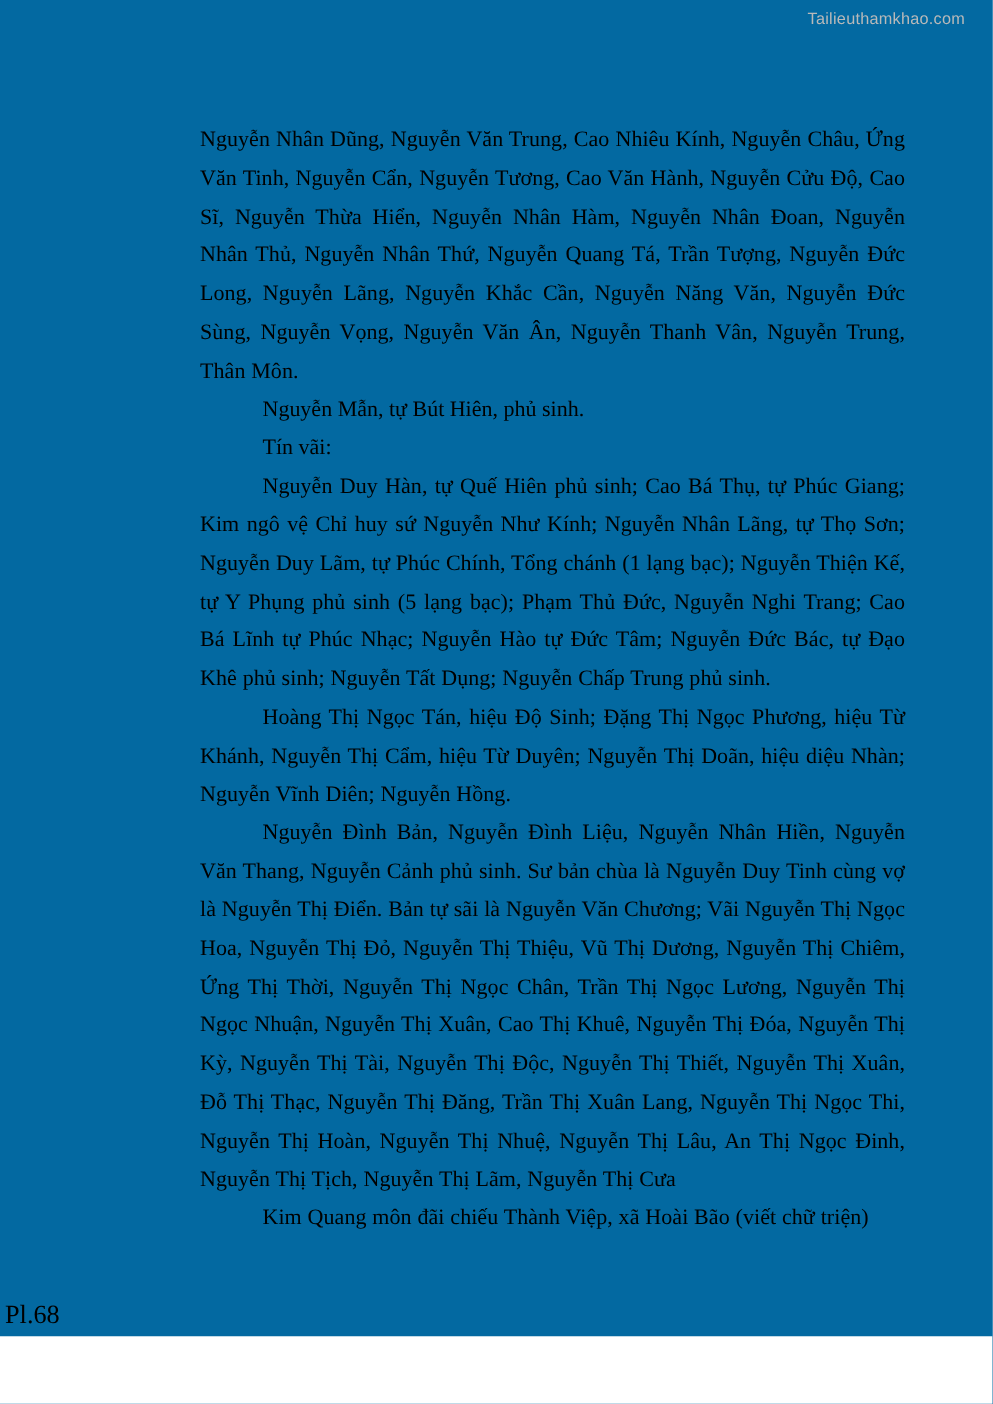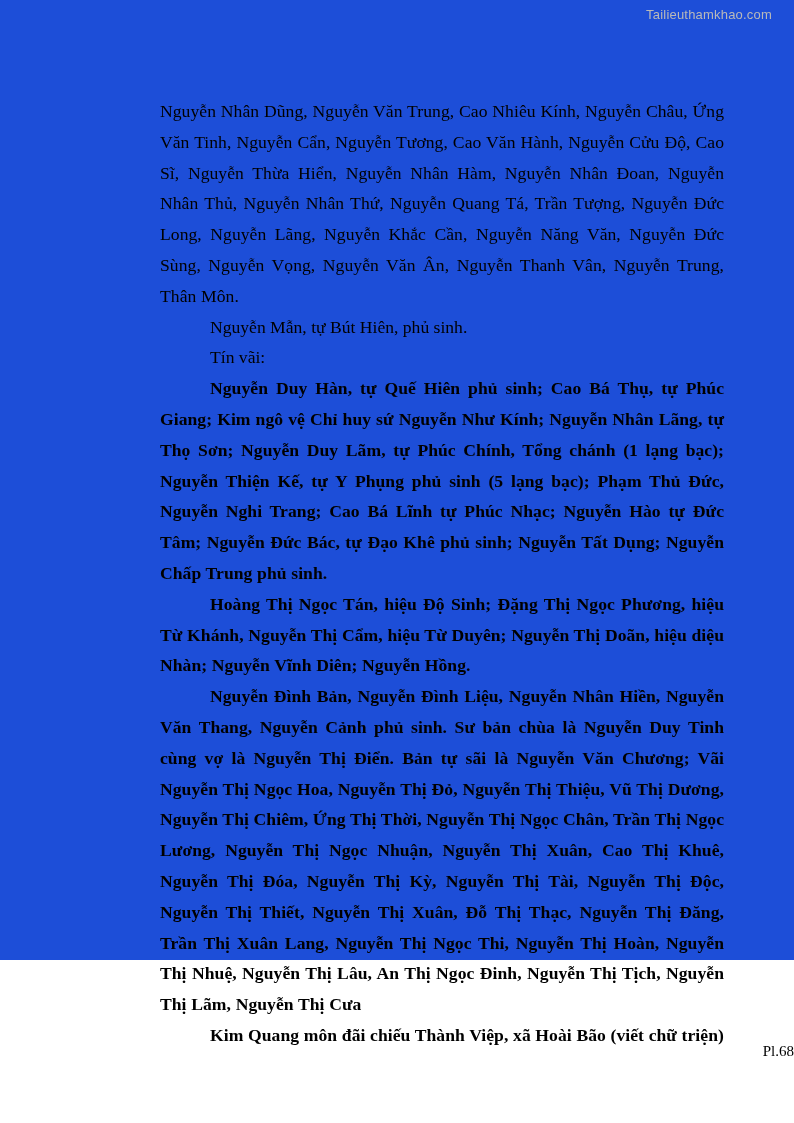--- a/index.html
+++ b/index.html
@@ -13,22 +13,22 @@
     font-family: "Liberation Serif", "DejaVu Serif", serif;
     color: #000000;
     position: relative;
     overflow: hidden;
   }
 
   .page {
     position: absolute;
     inset: 0;
     width: 794px;
-    height: 960px;
-    background: #1d4ed8;
+    height: 1069px;
+    background: #0369a1;
   }
 
   
   .watermark {
     position: absolute;
     top: 7px;
     right: 22px;
     font-family: "Liberation Sans", "DejaVu Sans", sans-serif;
     font-size: 13px;
     color: #b9b9b9;
@@ -52,21 +52,20 @@
     text-align: justify;
     text-justify: inter-word;
     text-indent: 0;
     letter-spacing: 0.05px;
     word-spacing: 0.2px;
     hyphens: none;
   }
 
   .para.indented {
     text-indent: 50px;
-    font-weight: bold;
   }
 
   
   .para::after {
     content: "";
     display: inline-block;
     width: 100%;
   }
   .para.nostretch::after {
     display: none;
@@ -78,25 +77,25 @@
     font-size: 17.6px;
     line-height: 30.8px;
     text-align: left;
     text-indent: 50px;
     white-space: nowrap;
   }
 
   
   .page-number {
     position: absolute;
-    left: 14px;
+    left: 4px;
     right: 0;
     top: 1040px;
-    text-align: right;
-    font-size: 15px;
+    text-align: left;
+    font-size: 21px;
     line-height: 22px;
     color: #000000;
   }
 </style>
 </head>
 <body>
 
 <div class="page">
 
   <div class="watermark">Tailieuthamkhao.com</div>

